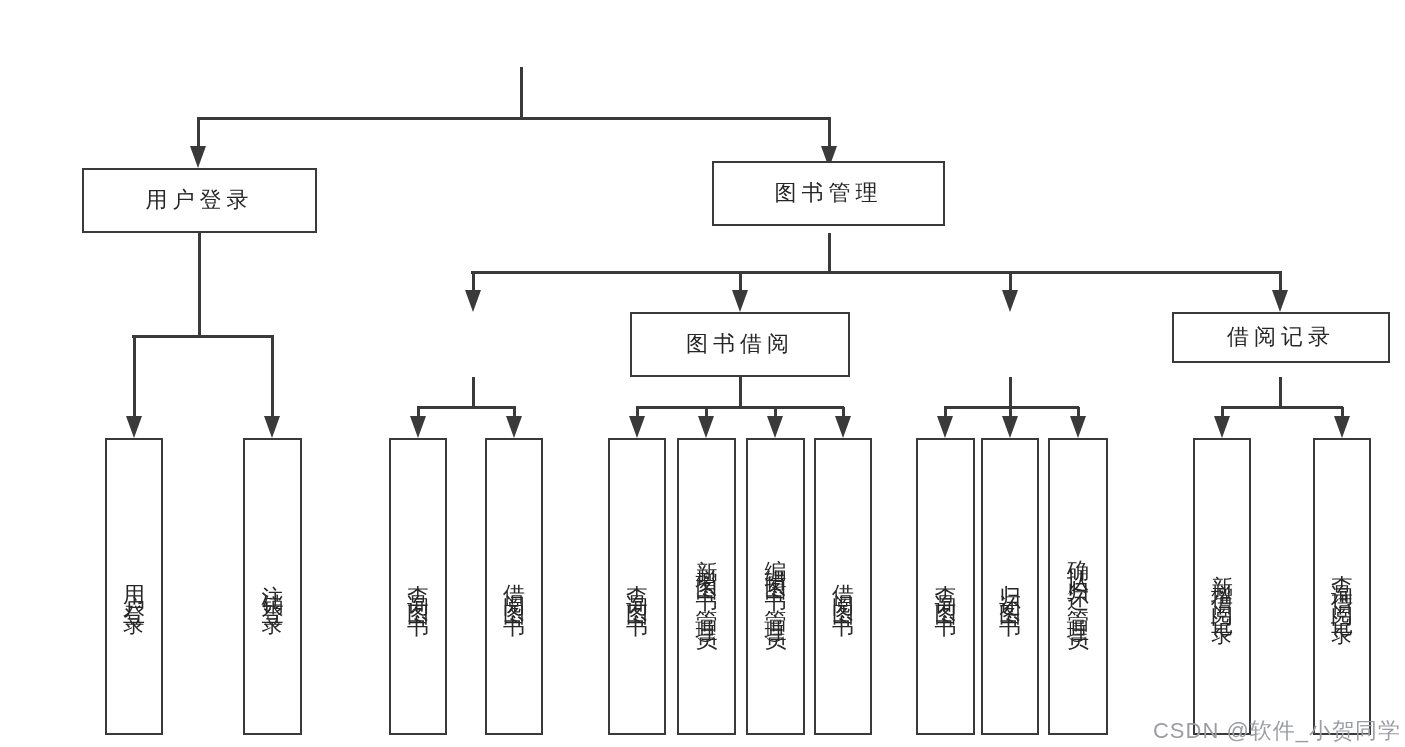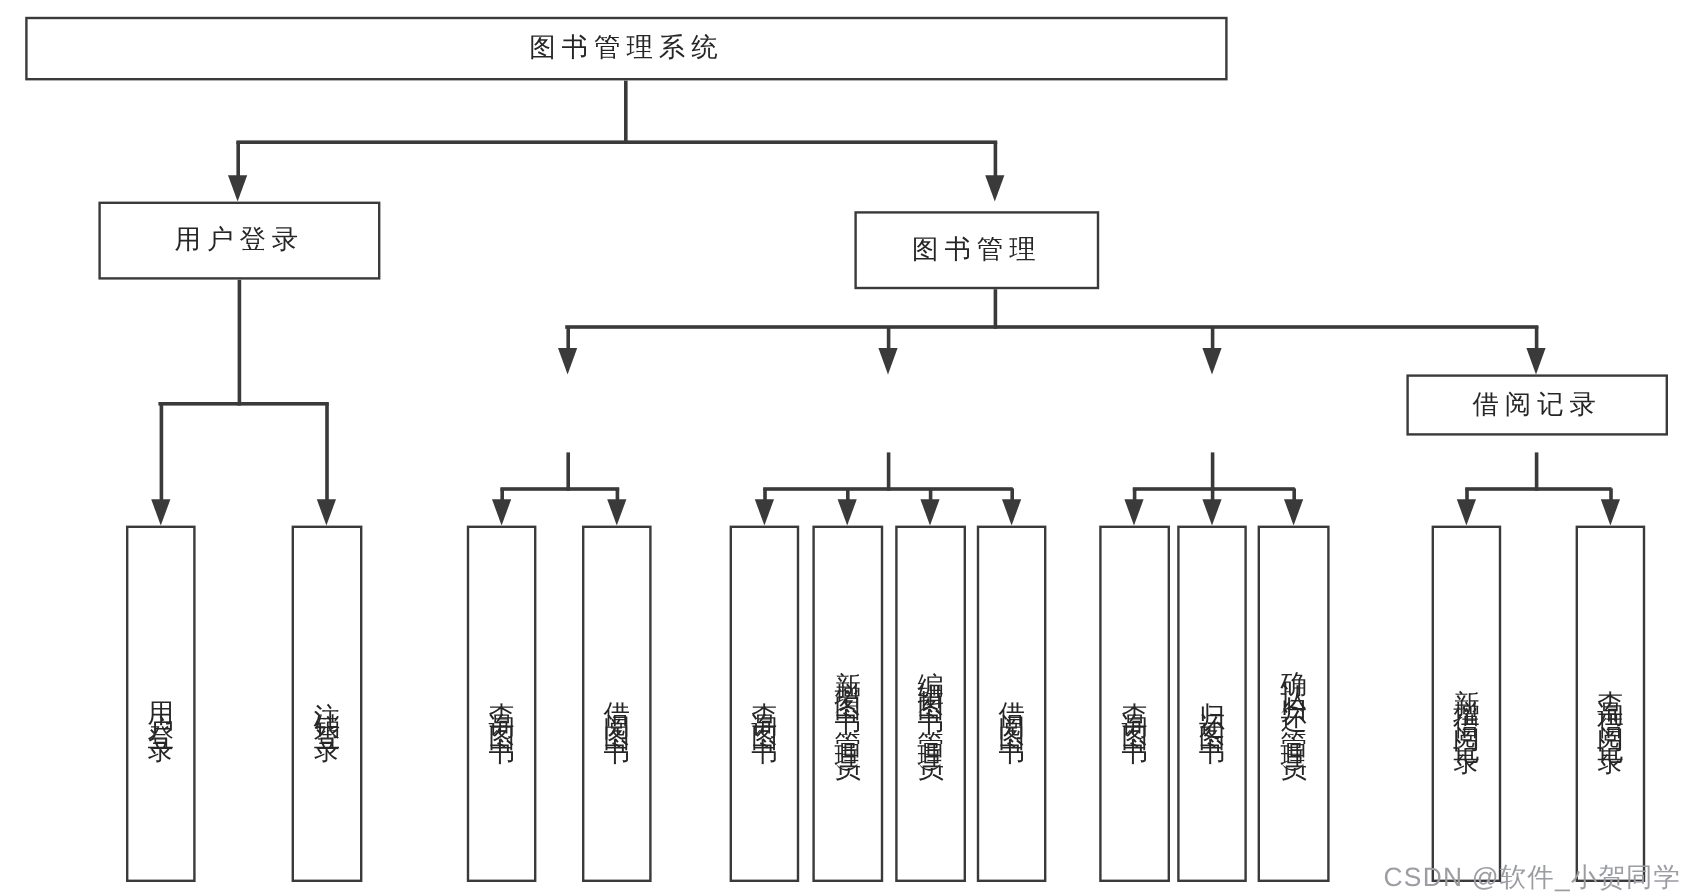--- a/index.html
+++ b/index.html
@@ -43,23 +43,23 @@
     letter-spacing:1px;
     color:var(--wm,#9b9da3);
     z-index:5;
     white-space:nowrap;
   }
 </style>
 </head>
 <body>
 
 <div id="canvas" style="--line: #3a3a3a; --text: #262626; --bg: #ffffff; --wm: #9b9da3;">
-    <div class="box" style="left: 21px; top: 14px; width: 1002px; height: 53px;">图书管理系统</div>
     <div class="box" style="left: 82px; top: 168px; width: 235px; height: 65px;">用户登录</div>
-    <div class="box" style="left: 712px; top: 176px; width: 204px; height: 65px;">图书管理</div>
+    <div class="box" style="left: 712px; top: 161px; width: 233px; height: 65px;">图书管理</div>
+    <div class="box" style="left: 630px; top: 312px; width: 220px; height: 65px;">图书借阅</div>
     <div class="box" style="left: 1172px; top: 312px; width: 218px; height: 51px;">借阅记录</div>
     <div class="box v" style="left: 105px; top: 438px; width: 58px; height: 297px;">用户登录</div>
     <div class="box v" style="left: 243px; top: 438px; width: 59px; height: 297px;">注销登录</div>
     <div class="box v" style="left: 389px; top: 438px; width: 58px; height: 297px;">查询图书</div>
     <div class="box v" style="left: 485px; top: 438px; width: 58px; height: 297px;">借阅图书</div>
     <div class="box v" style="left: 608px; top: 438px; width: 58px; height: 297px;">查询图书</div>
     <div class="box v" style="left: 677px; top: 438px; width: 59px; height: 297px;">新增图书（管理员）</div>
     <div class="box v" style="left: 746px; top: 438px; width: 59px; height: 297px;">编辑图书（管理员）</div>
     <div class="box v" style="left: 814px; top: 438px; width: 58px; height: 297px;">借阅图书</div>
     <div class="box v" style="left: 916px; top: 438px; width: 59px; height: 297px;">查询图书</div>

